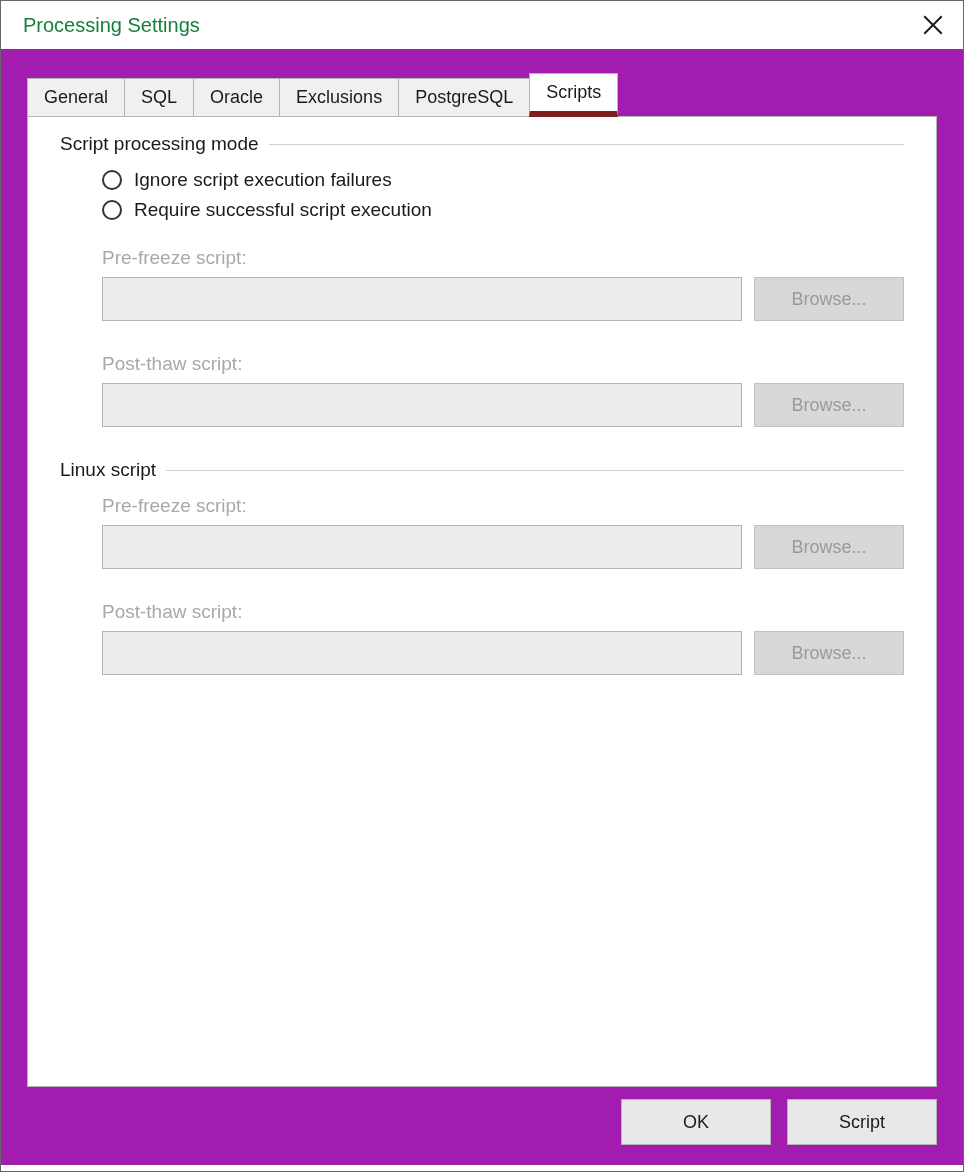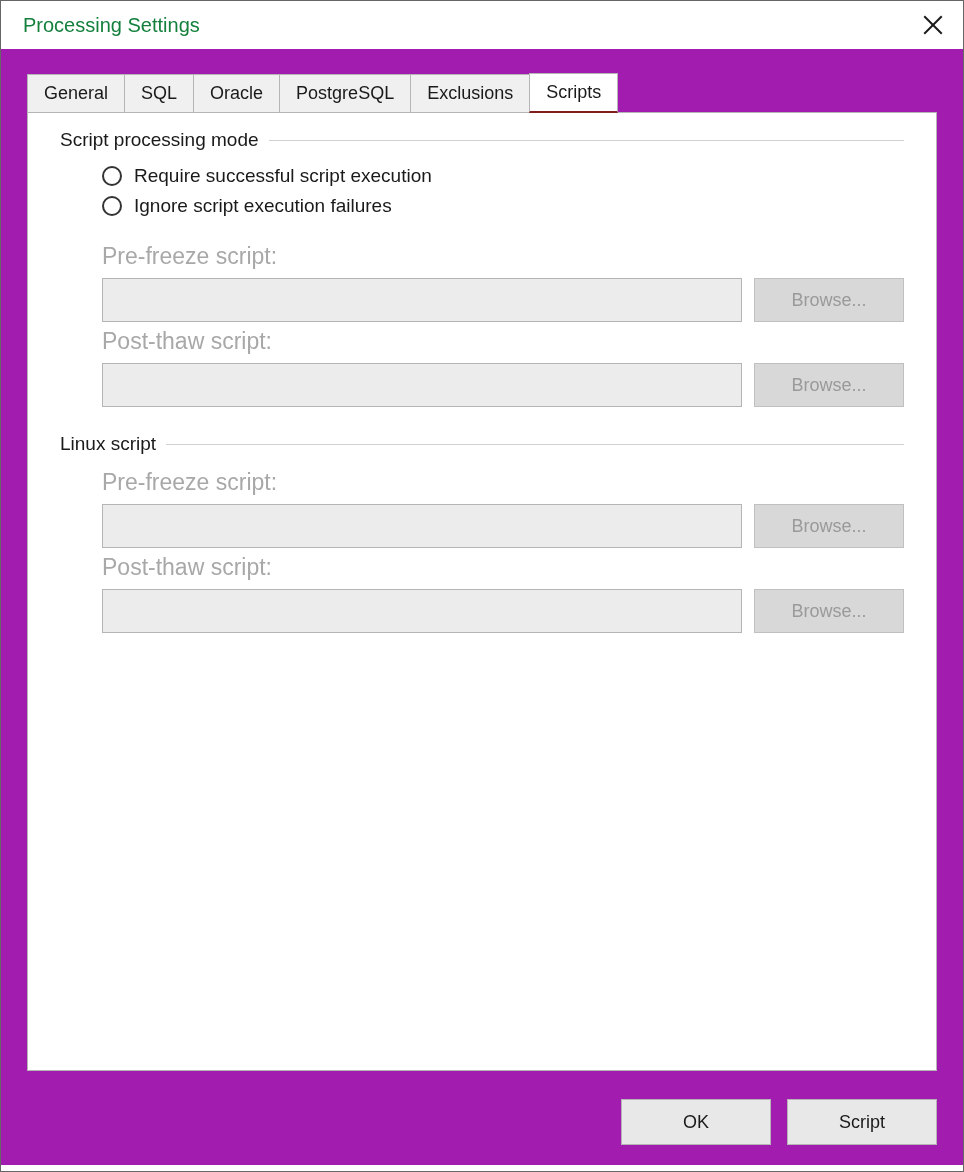--- a/index.html
+++ b/index.html
@@ -59,21 +59,21 @@
       border-bottom: none;
       background: #f0f0f0;
       font-size: 18px;
       color: #1a1a1a;
       cursor: pointer;
       margin-right: -1px;
       position: relative;
     }
     .tab.active {
       background: #fff;
-      border-bottom: 2px solid #7f1d1d;
+      border-bottom: 6px solid #7f1d1d;
       margin-bottom: -1px;
       z-index: 3;
     }
     .tab-panel {
       flex: 1;
       background: #fff;
       border: 1px solid #b5b5b5;
       padding: 16px 32px;
       position: relative;
       z-index: 1;
@@ -125,29 +125,29 @@
       border-radius: 50%;
     }
     .radio-label {
       font-size: 19px;
       color: #1a1a1a;
     }
     .script-fields {
       padding-left: 42px;
     }
     .field-label {
-      font-size: 23px;
+      font-size: 19px;
       color: #a8a8a8;
       margin-bottom: 8px;
     }
     .field-row {
       display: flex;
       align-items: flex-start;
       gap: 12px;
-      margin-bottom: 6px;
+      margin-bottom: 32px;
     }
     .text-input {
       flex: 1;
       height: 44px;
       background: #ececec;
       border: 1px solid #b5b5b5;
       padding: 0 10px;
       font-size: 18px;
       color: #333;
     }
@@ -161,21 +161,21 @@
       background: #d8d8d8;
       border: 1px solid #c0c0c0;
       font-size: 18px;
       color: #9a9a9a;
       cursor: default;
     }
     .footer {
       display: flex;
       justify-content: flex-end;
       gap: 16px;
-      padding-top: 28px;
+      padding-top: 12px;
     }
     .footer-btn {
       width: 150px;
       height: 46px;
       background: #e8e8e8;
       border: 1px solid #b5b5b5;
       font-size: 18px;
       color: #1a1a1a;
       cursor: pointer;
     }
@@ -192,40 +192,40 @@
     </svg>
   </div>
 </div>
 
 <div class="content-wrap">
 
   <div class="tab-strip">
     <div class="tab">General</div>
     <div class="tab">SQL</div>
     <div class="tab">Oracle</div>
+    <div class="tab">Exclusions</div>
     <div class="tab">PostgreSQL</div>
-    <div class="tab">Exclusions</div>
     <div class="tab active">Scripts</div>
   </div>
 
   <div class="tab-panel">
 
     <div class="group">
       <div class="group-header">
         <div class="group-title">Script processing mode</div>
         <div class="group-line"></div>
       </div>
       <div class="radio-list">
         <div class="radio-row">
           <div class="radio-circle"></div>
-          <div class="radio-label">Require successful script execution</div>
+          <div class="radio-label">Ignore script execution failures</div>
         </div>
         <div class="radio-row">
           <div class="radio-circle"></div>
-          <div class="radio-label">Ignore script execution failures</div>
+          <div class="radio-label">Require successful script execution</div>
         </div>
       </div>
     </div>
 
     <div class="group">
       <div class="script-fields">
         <div class="field-label">Pre-freeze script:</div>
         <div class="field-row">
           <input class="text-input" type="text" disabled="" value="" style="">
           <button class="browse-btn" disabled="">Browse...</button>

